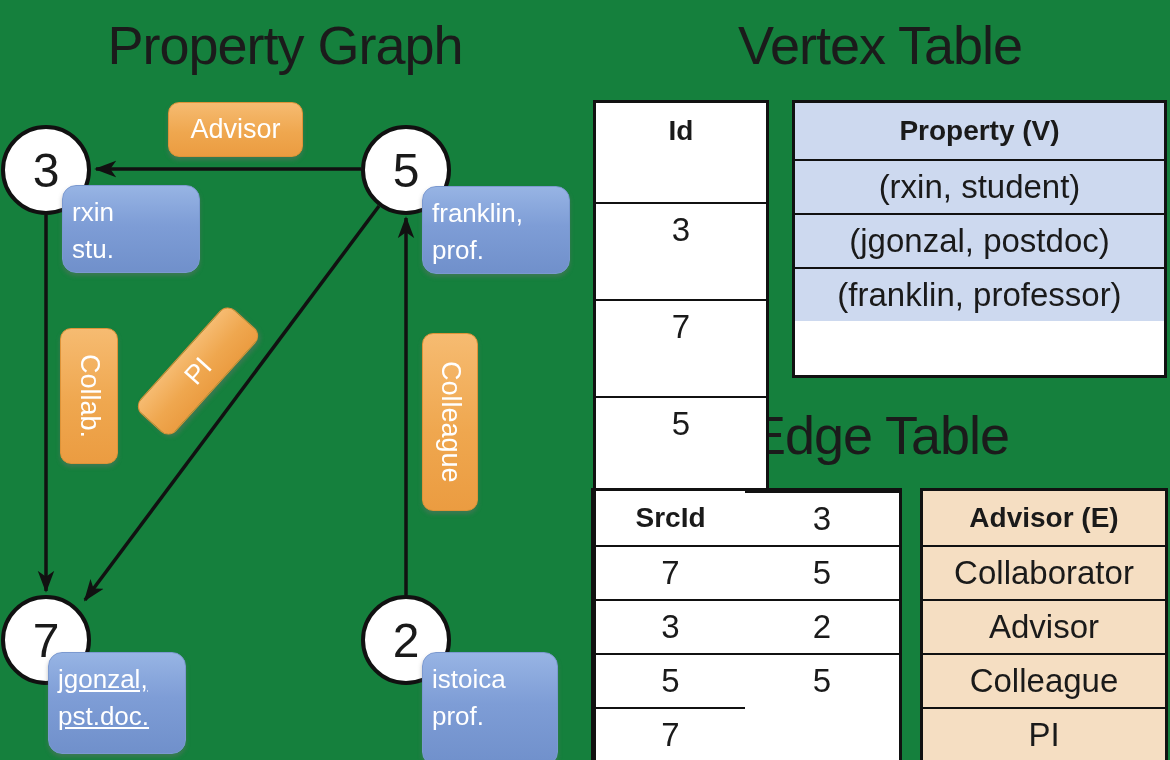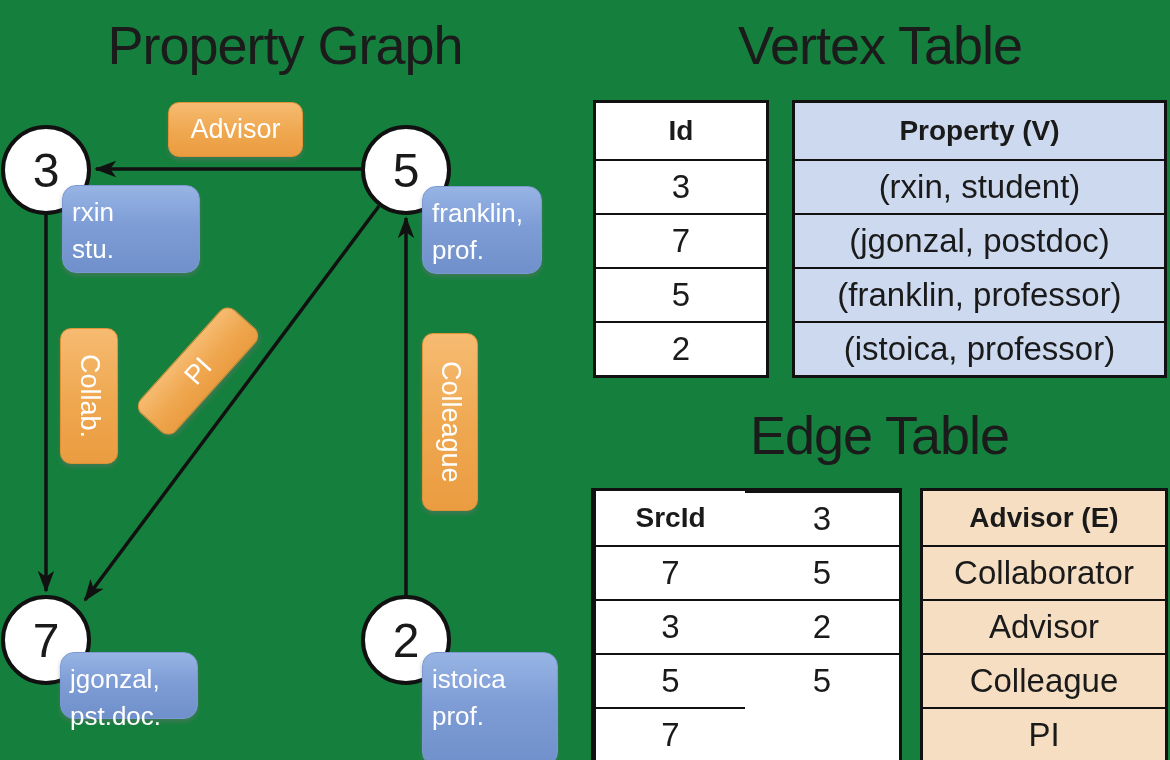--- a/index.html
+++ b/index.html
@@ -76,54 +76,53 @@
     <span>7</span>
   </div>
   <div class="vertex-circle" style="left:361px;top:595px;">
     <span>2</span>
   </div>
 
   <div class="node-card" style="left:62px;top:185px;width:138px;height:88px;">
     <div>rxin</div>
     <div>stu.</div>
   </div>
-  <div class="node-card" style="left:422px;top:186px;width:120px;height:88px;">
+  <div class="node-card" style="left:422px;top:186px;width:148px;height:88px;">
     <div>franklin,</div>
     <div>prof.</div>
   </div>
-  <div class="node-card" style="left:60px;top:652px;width:138px;height:67px;">
+  <div class="node-card" style="left:48px;top:652px;width:138px;height:102px;text-decoration:underline;">
     <div>jgonzal,</div>
     <div>pst.doc.</div>
   </div>
   <div class="node-card" style="left:422px;top:652px;width:136px;height:114px;">
     <div>istoica</div>
     <div>prof.</div>
   </div>
 
   <div class="edge-label" style="left:168px;top:102px;width:135px;height:55px;">Advisor</div>
   <div class="edge-label vertical" style="left:60px;top:328px;width:58px;height:136px;">Collab.</div>
   <div class="edge-label" style="left:128px;top:347px;width:140px;height:48px;transform:rotate(-48deg);">PI</div>
   <div class="edge-label vertical" style="left:422px;top:333px;width:56px;height:178px;">Colleague</div>
 
   <div class="title" style="left:593px;top:14px;width:574px;">Vertex Table</div>
 
-  <div class="subtable" style="left:593px;top:100px;width:176px;grid-template-rows:56px 54px 54px 54px 54px;">
+  <div class="subtable" style="left:593px;top:100px;width:176px;grid-template-rows:56px 54px 54px 54px 54px;gap:43px;">
     <div class="cell hdr">Id</div>
     <div class="cell rline">3</div>
     <div class="cell rline">7</div>
     <div class="cell rline">5</div>
     <div class="cell rline">2</div>
   </div>
 
   <div class="subtable bluefill" style="left:792px;top:100px;width:375px;grid-template-rows:56px 54px 54px 54px 54px;">
     <div class="cell hdr">Property (V)</div>
     <div class="cell rline">(rxin, student)</div>
     <div class="cell rline">(jgonzal, postdoc)</div>
     <div class="cell rline">(franklin, professor)</div>
-    <div class="cell rline">(istoica, professor)</div>
   </div>
 
   <div class="title" style="left:591px;top:404px;width:577px;">Edge Table</div>
 
   <div class="subtable" style="left:591px;top:488px;width:311px;grid-template-columns:151px 1fr;grid-template-rows:54px 54px 54px 54px 54px;">
     <div class="cell hdr cline">SrcId</div>
     <div class="cell rline">3</div>
     <div class="cell rline cline">7</div>
     <div class="cell rline">5</div>
     <div class="cell rline cline">3</div>

